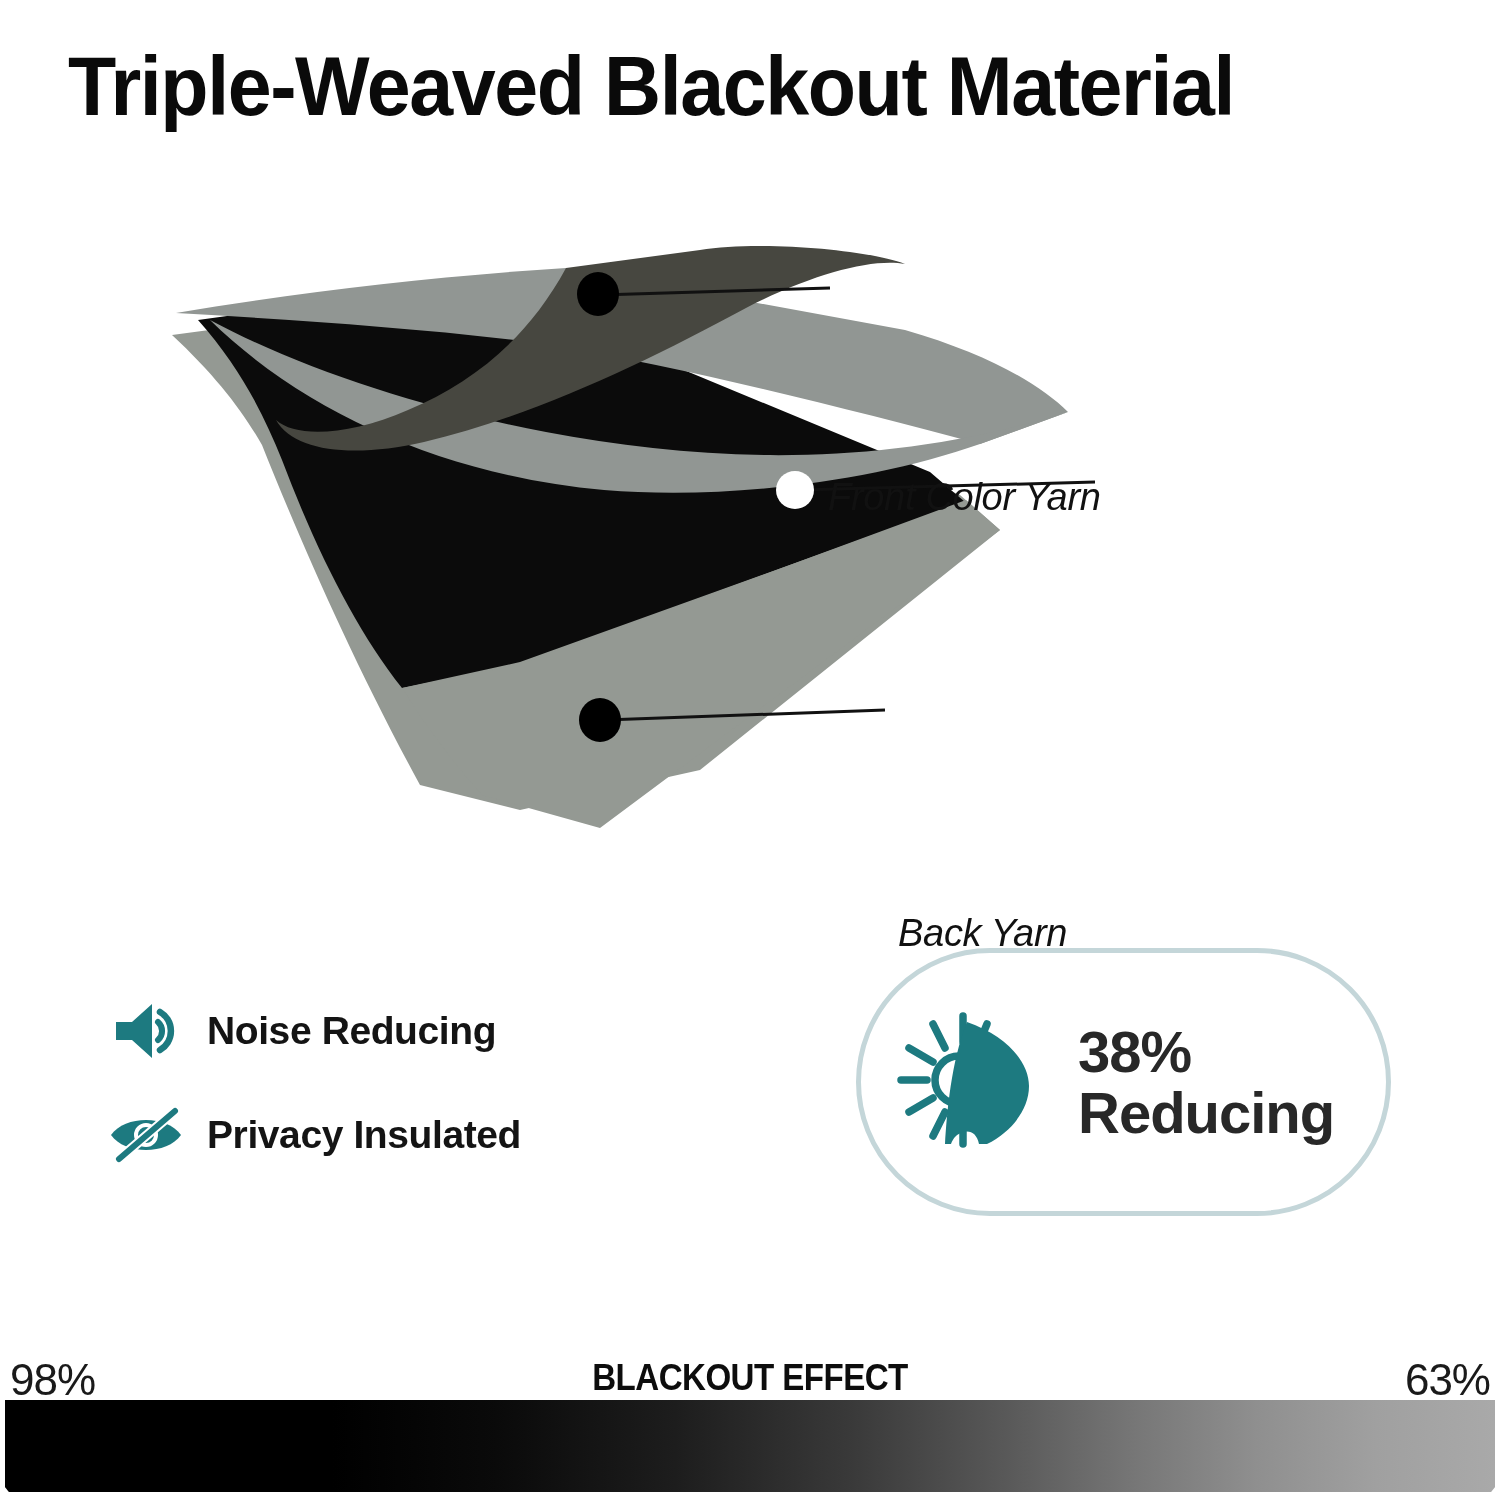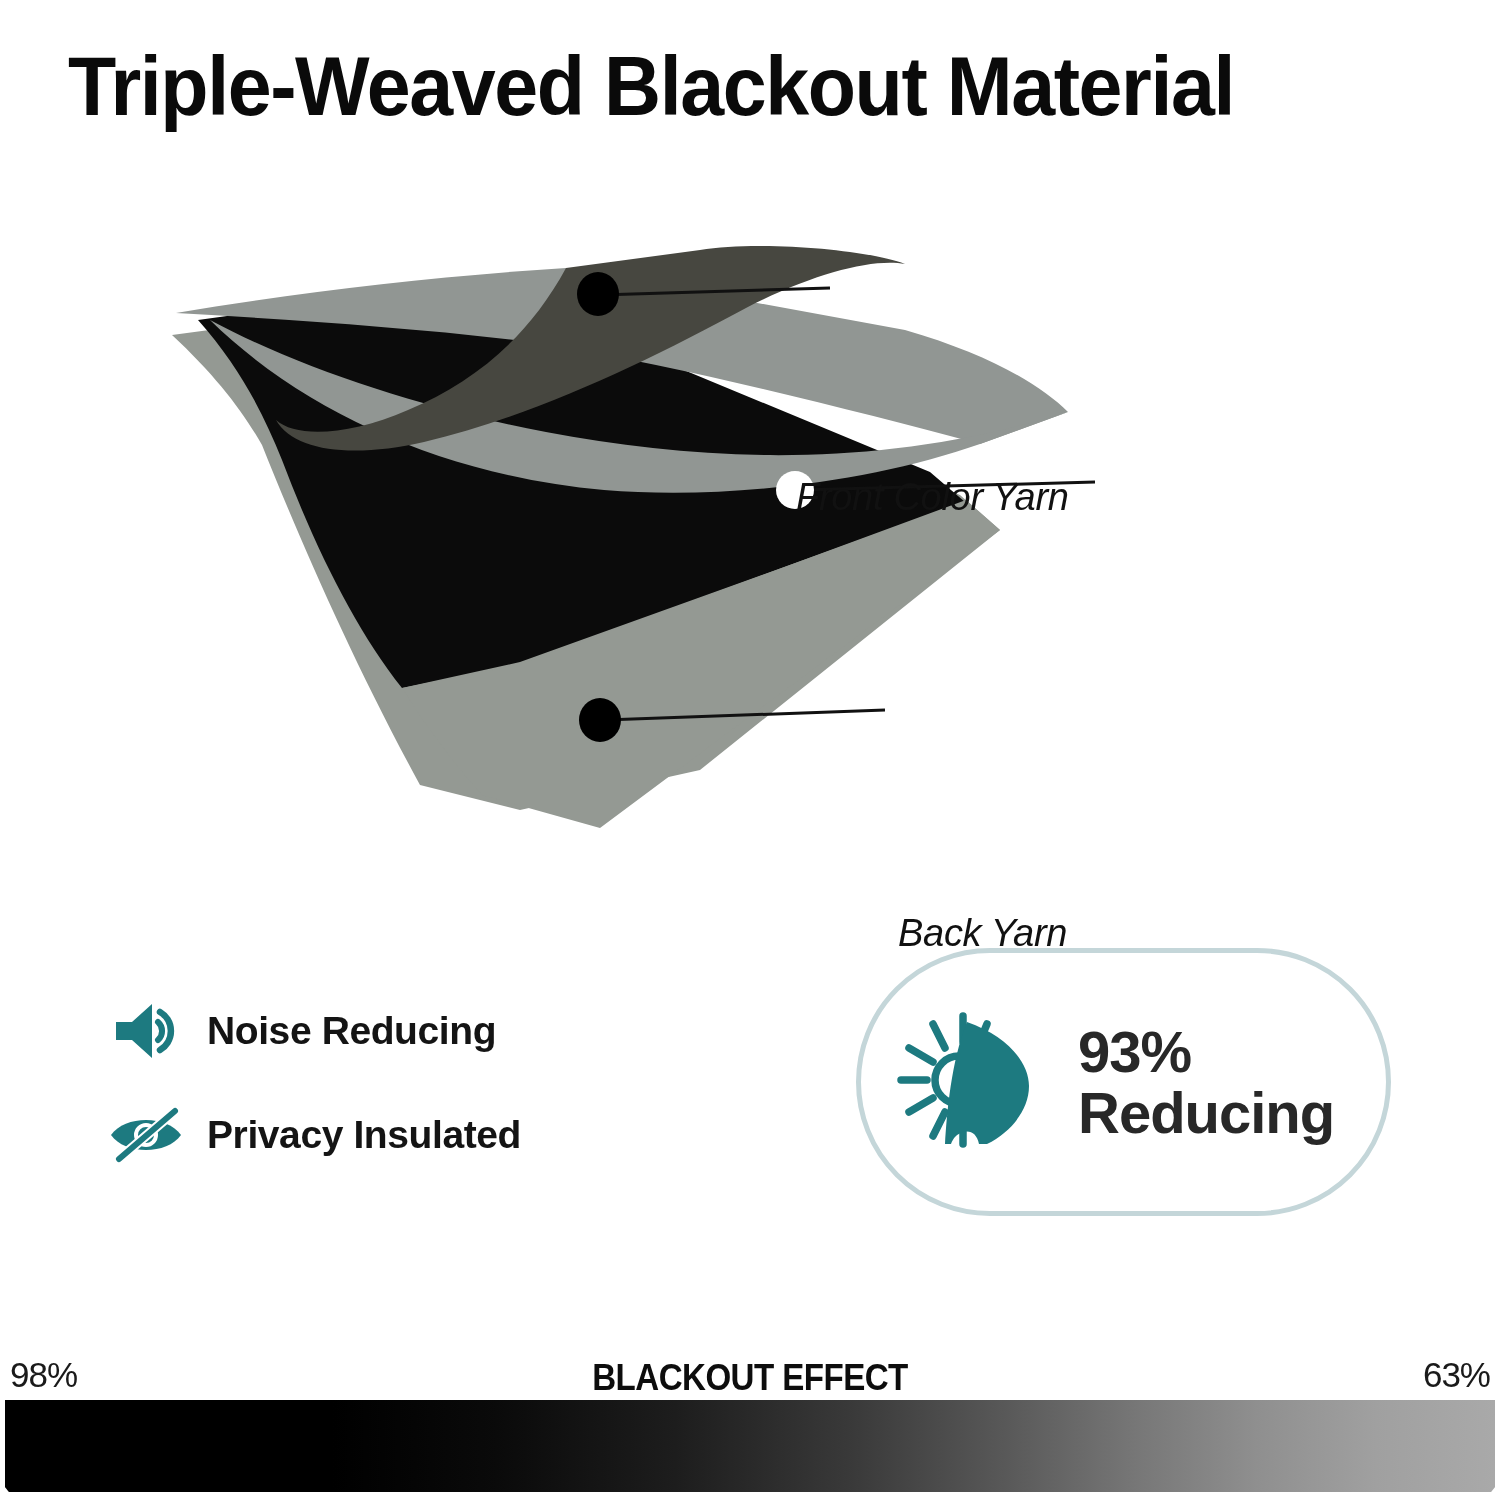--- a/index.html
+++ b/index.html
@@ -47,21 +47,21 @@
 
   .callout-label {
     position: absolute;
     font-style: italic;
     font-size: 38px;
     line-height: 1.22;
     color: #111111;
     white-space: pre-line;
     letter-spacing: -0.3px;
   }
-  #label-front  { left: 796px; top: 264px; font-style: italic; }
+  #label-front  { left: 828px; top: 264px; font-style: italic; }
   #label-high   { left: 1110px; top: 450px; }
   #label-back   { left: 898px; top: 700px; }
 
   
   #features {
     position: absolute;
     left: 105px;
     top: 985px;
     width: 640px;
   }
@@ -127,21 +127,21 @@
   #effect-header {
     position: absolute;
     left: 0;
     top: 1355px;
     width: 1500px;
     height: 48px;
   }
   .effect-side {
     position: absolute;
     top: 0;
-    font-size: 35px;
+    font-size: 44px;
     font-weight: normal;
     color: #1a1a1a;
     letter-spacing: -1px;
   }
   #effect-left  { left: 10px; }
   #effect-right { right: 10px; }
   #effect-title {
     position: absolute;
     left: 0;
     top: 2px;
@@ -306,21 +306,21 @@
                  C 118 34 140 60 140 84
                  C 140 108 122 130 98 142
                  L 90 142
                  C 88 132 82 128 74 130
                  C 68 132 64 136 62 142
                  L 56 142
                  C 58 110 62 60 78 20 Z" fill="#1d7a80"></path>
       </svg>
     </span>
     <span id="badge-text">
-      <span class="pct">93%</span>
+      <span class="pct">38%</span>
       <span class="word">Reducing</span>
     </span>
   </div>
 
   <div id="effect-header">
     <span class="effect-side" id="effect-left">98%</span>
     <span id="effect-title">BLACKOUT EFFECT</span>
     <span class="effect-side" id="effect-right">63%</span>
   </div>
 

